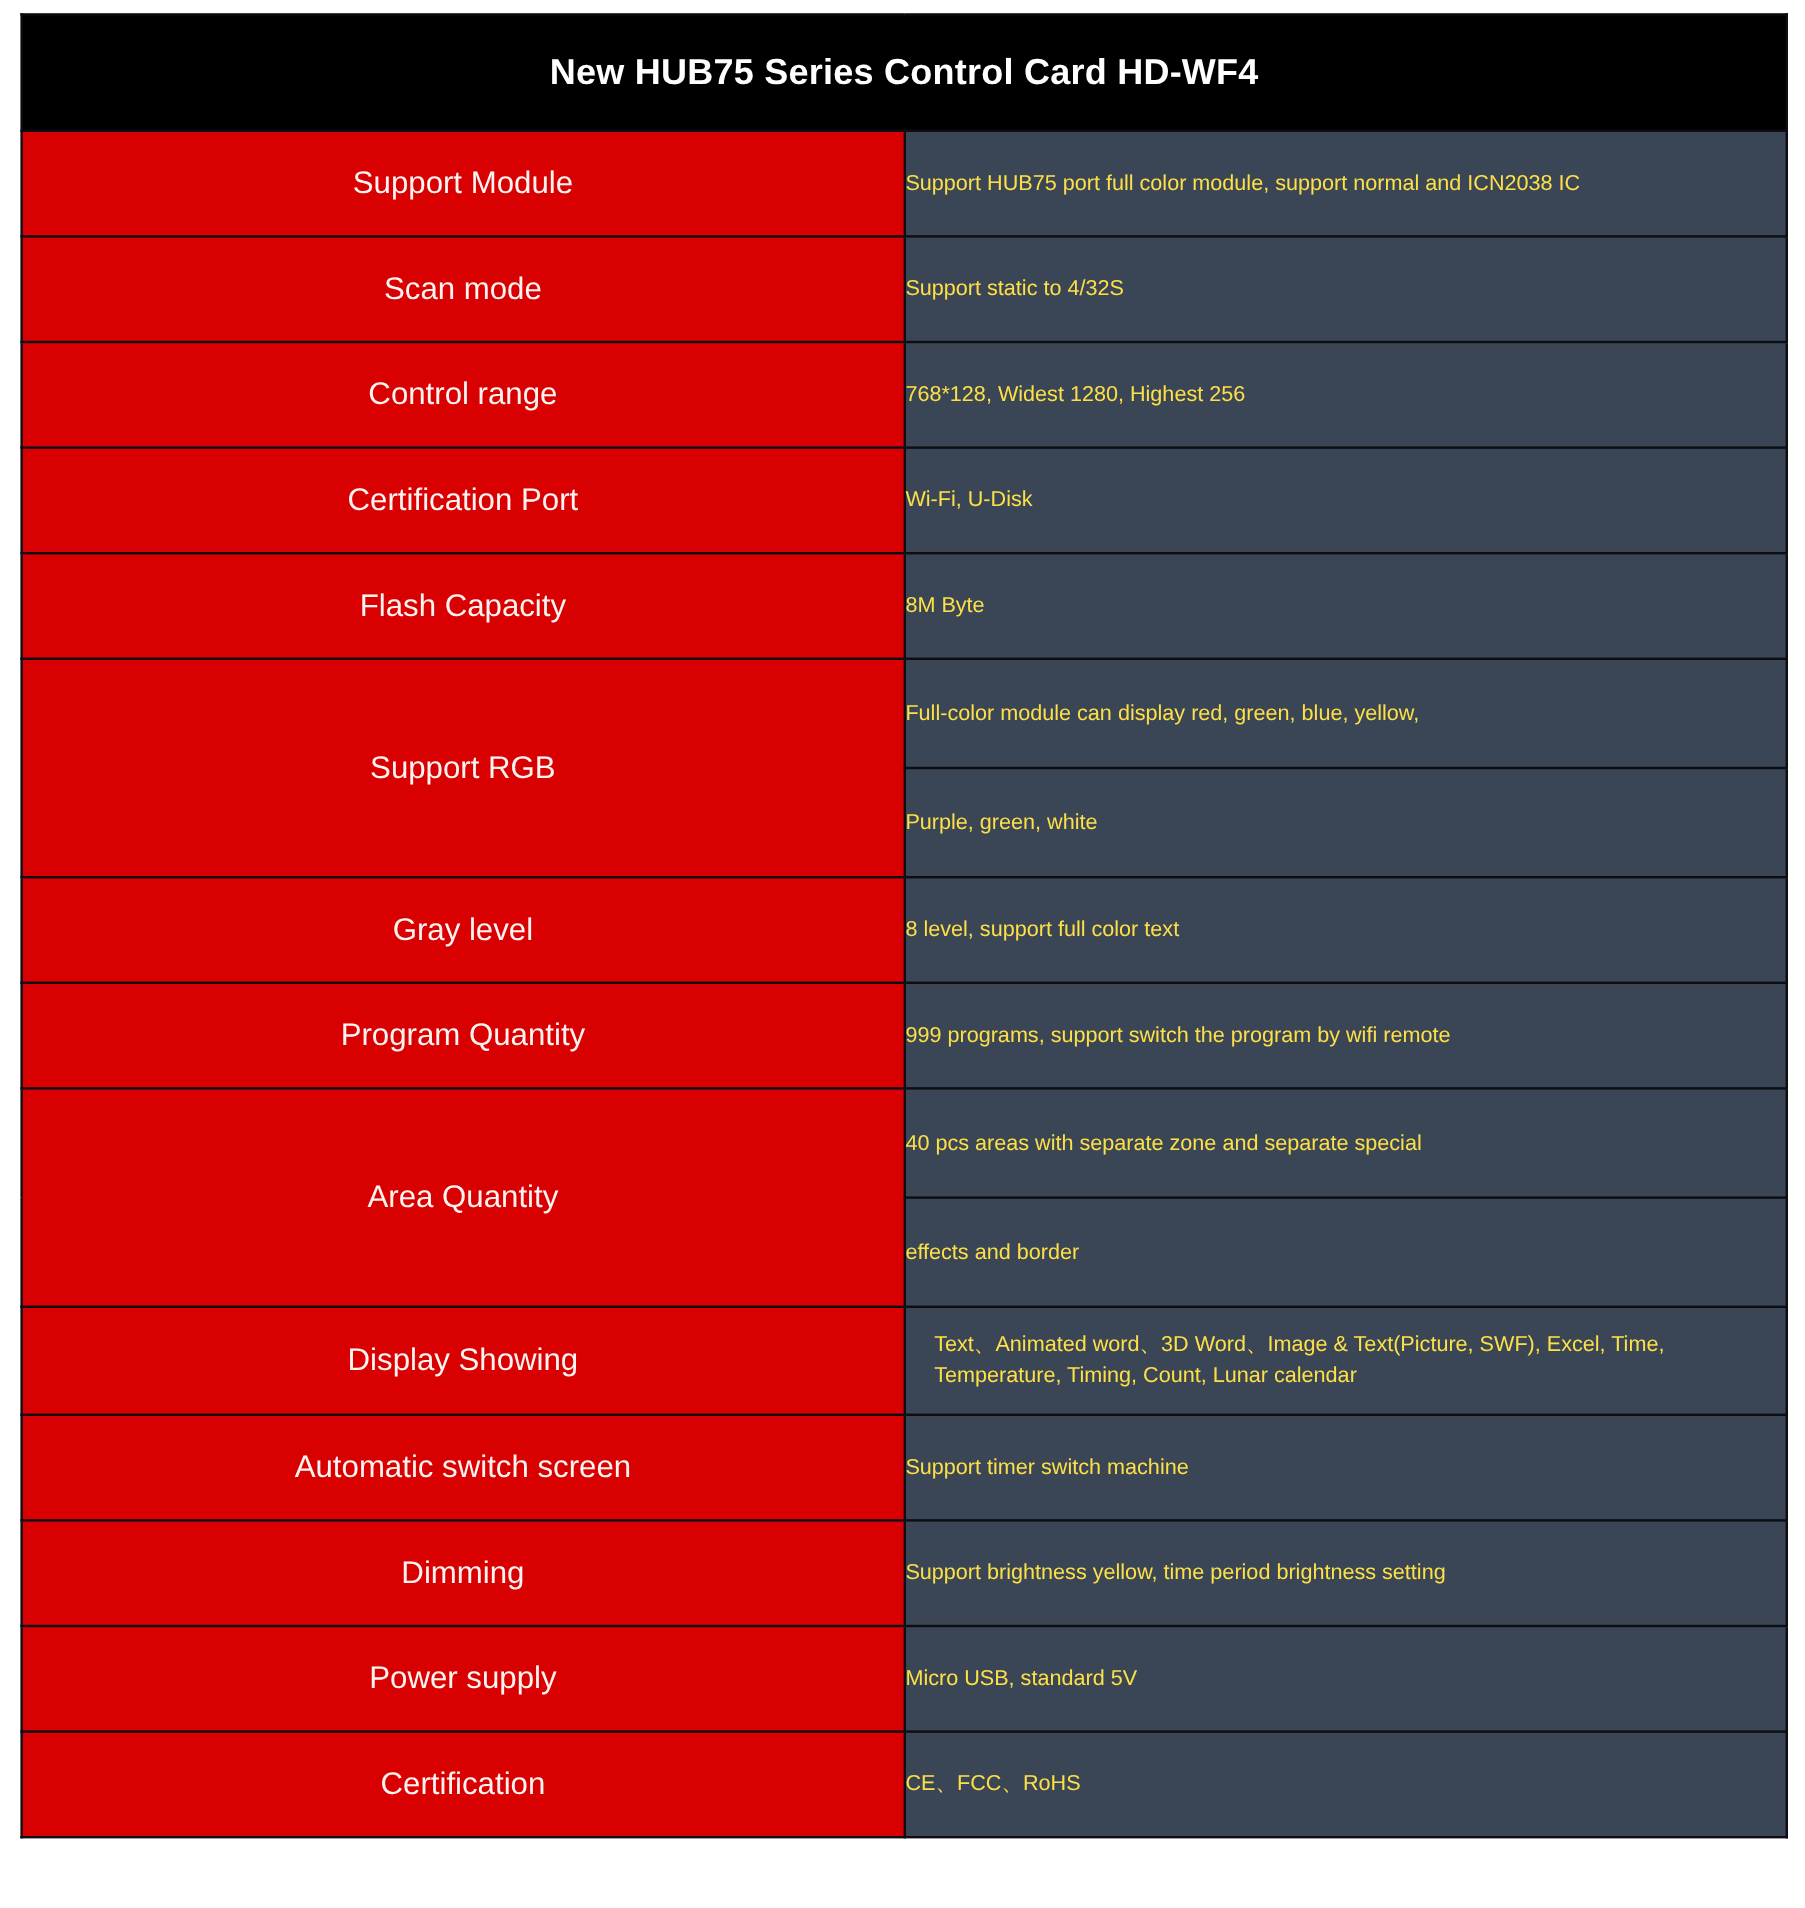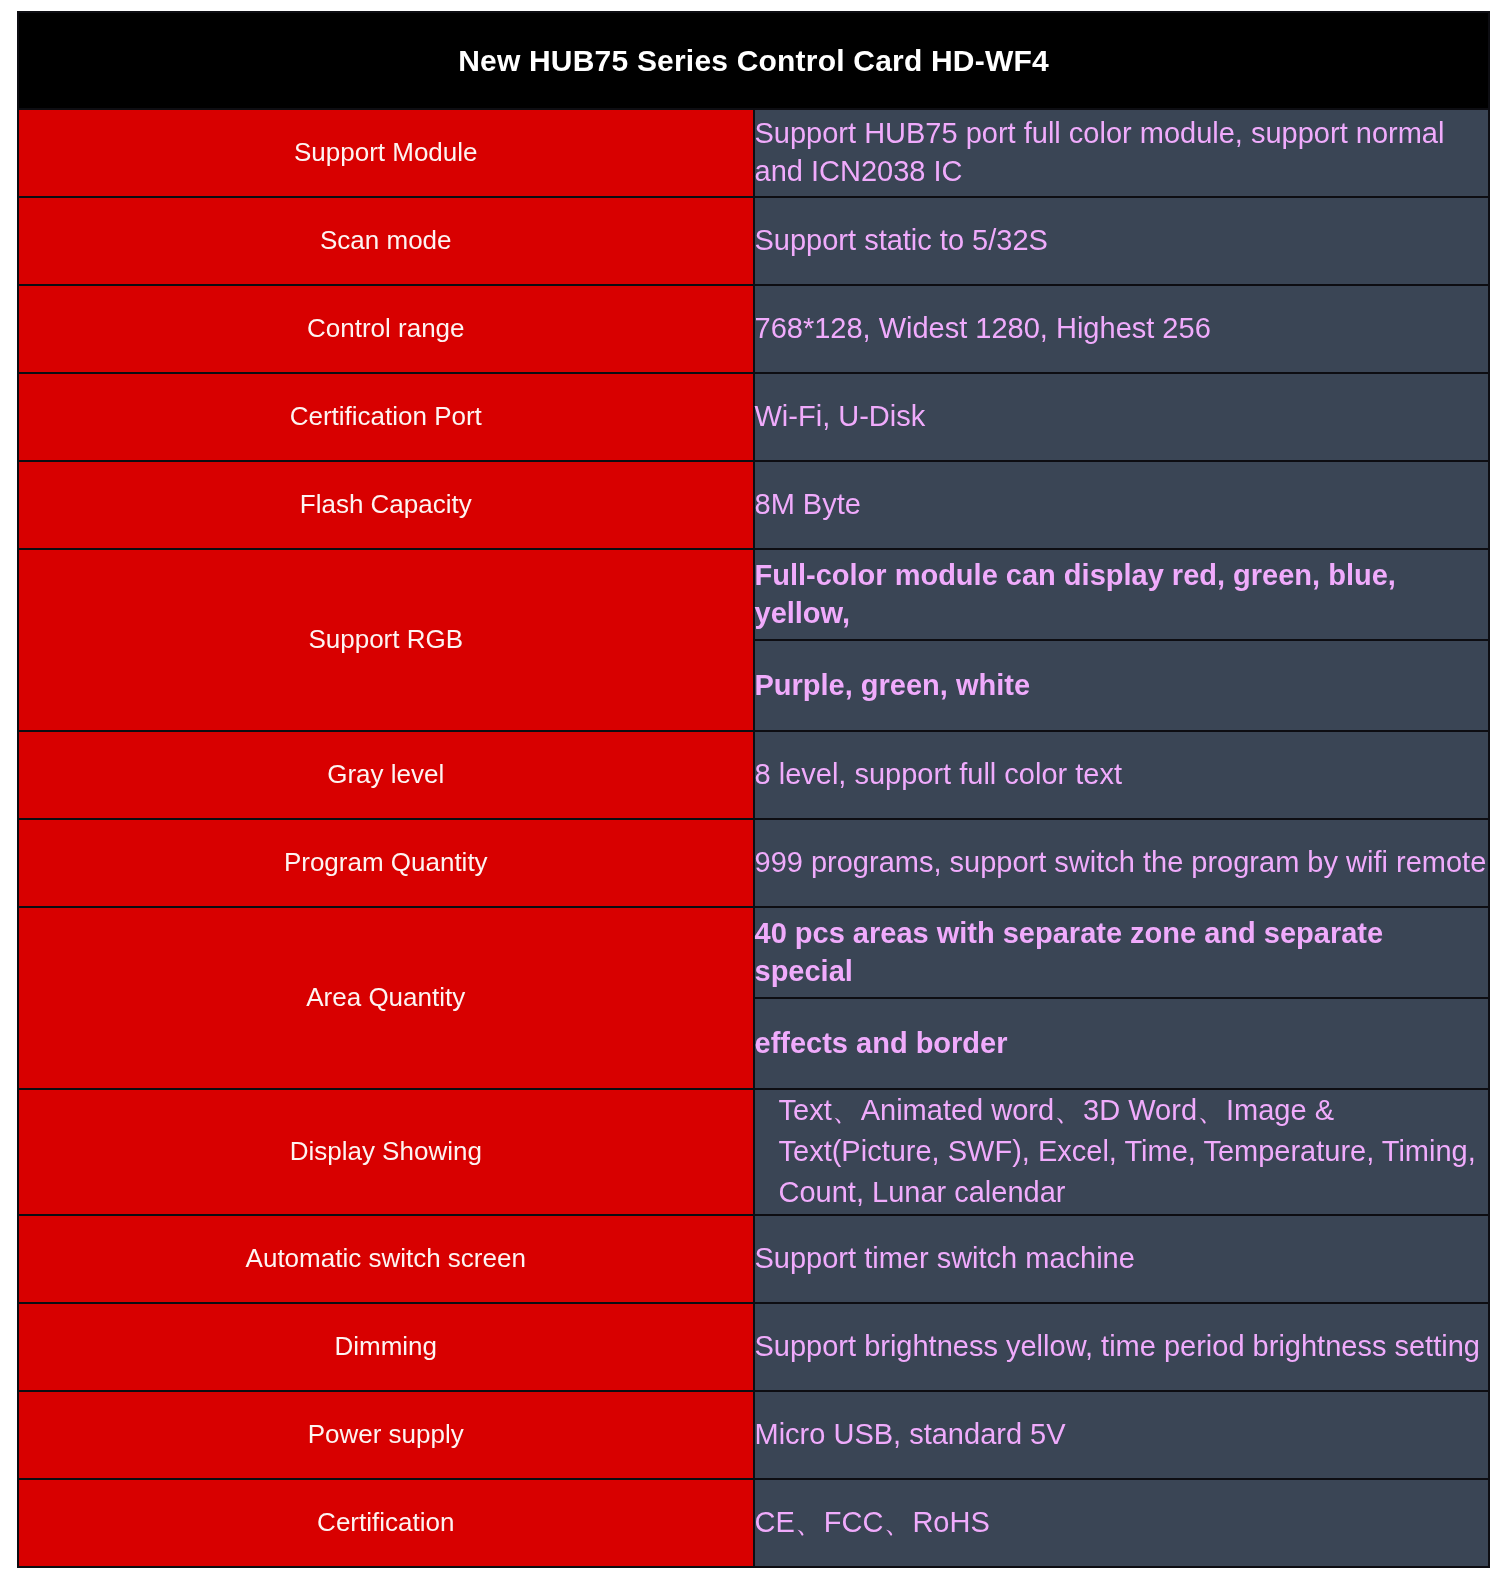--- a/index.html
+++ b/index.html
@@ -47,29 +47,29 @@
     background: #d80000;
     color: #fdf4f2;
     font-size: 26px;
     text-align: center;
     width: 333px;
     line-height: 1.35;
     padding: 4px 6px;
   }
   .value-cell {
     background: #3a4555;
-    color: #f0abfc;
-    font-size: 29px;
+    color: #fde047;
+    font-size: 18px;
     text-align: left;
     padding: 6px 0 6px 8px;
     line-height: 1.3;
   }
   .h90 { height: 86px; }
   .h91 { height: 88px; }
-  .sub-row { height: 89px; font-weight: bold; }
+  .sub-row { height: 89px; }
   .value-cell.two-line {
     line-height: 1.42;
     padding-left: 24px;
   }
 </style>
 </head>
 <body>
 
 <div class="page">
   <table class="spec-table">
@@ -78,21 +78,21 @@
         <td class="title-cell" colspan="2">New HUB75 Series Control Card HD-WF4</td>
       </tr>
 
       <tr>
         <td class="label-cell h90">Support Module</td>
         <td class="value-cell h90">Support HUB75 port full color module, support normal and ICN2038 IC</td>
       </tr>
 
       <tr>
         <td class="label-cell h90">Scan mode</td>
-        <td class="value-cell h90">Support static to 5/32S</td>
+        <td class="value-cell h90">Support static to 4/32S</td>
       </tr>
 
       <tr>
         <td class="label-cell h90">Control range</td>
         <td class="value-cell h90">768*128, Widest 1280, Highest 256</td>
       </tr>
 
       <tr>
         <td class="label-cell h90">Certification Port</td>
         <td class="value-cell h90">Wi-Fi, U-Disk</td>

